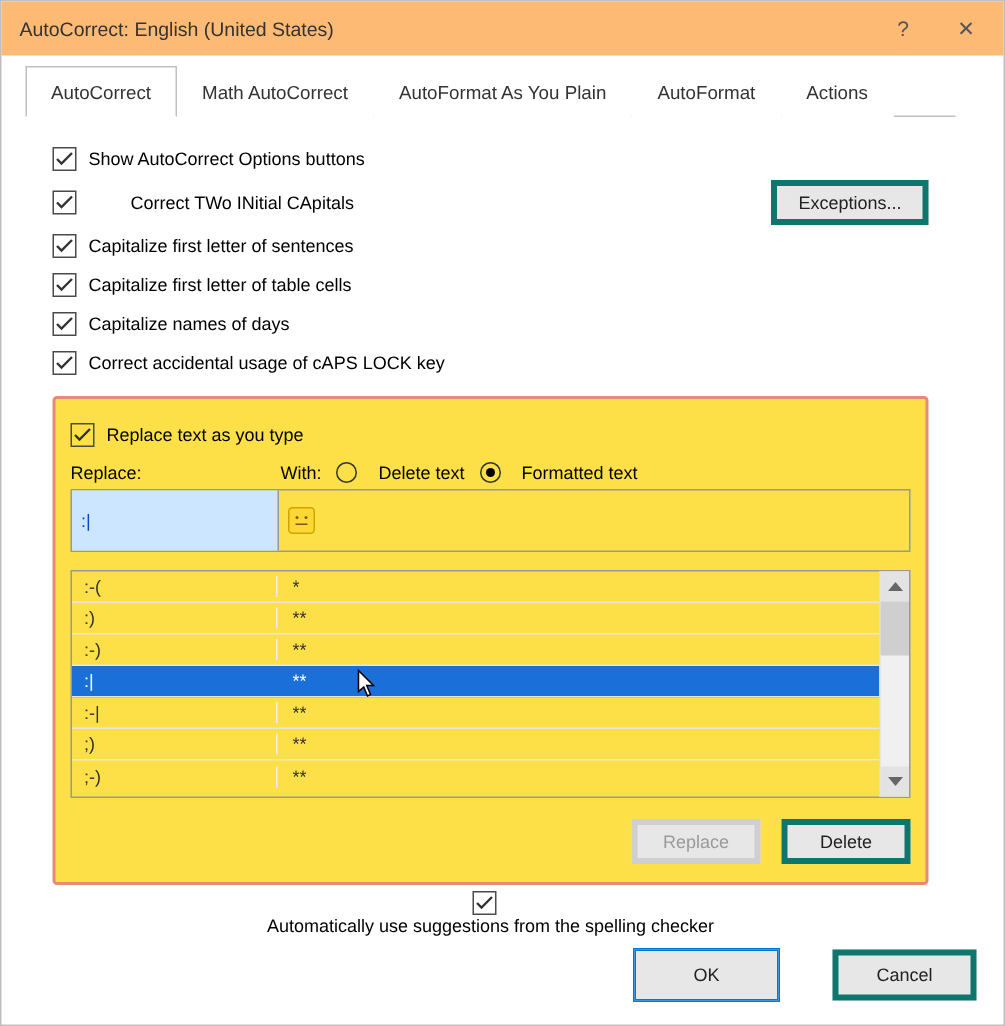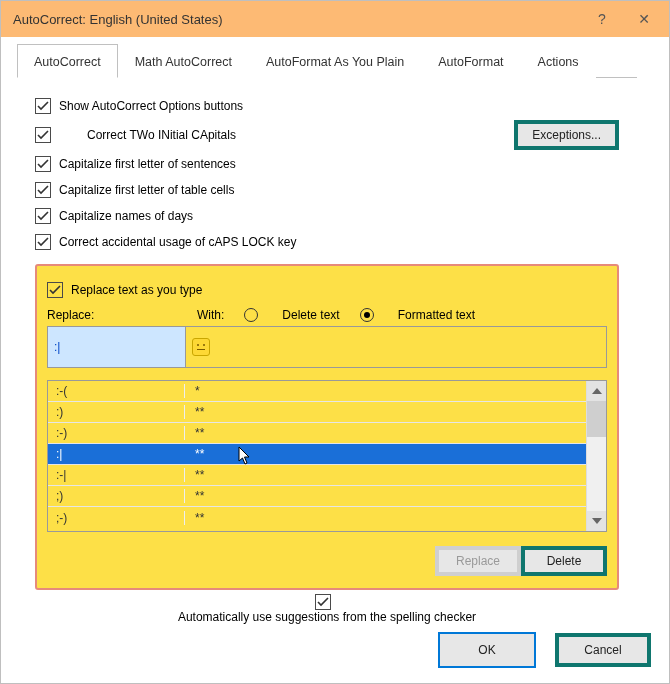--- a/index.html
+++ b/index.html
@@ -95,21 +95,21 @@
     border: 2px solid #e68a7a;
     border-radius: 3px;
     padding: 10px 10px 12px 10px;
     margin-top: 10px;
     background: #fde047;
   }
   .labels {
     display: flex;
     align-items: center;
     margin-top: 6px;
-    gap: 20px;
+    gap: 10px;
   }
   .lbl-replace { width: 130px; }
   .radio {
     width: 14px; height: 14px;
     border: 1px solid #333;
     border-radius: 50%;
     display: inline-flex;
     align-items: center;
     justify-content: center;
     margin-right: 4px;
@@ -177,31 +177,32 @@
     width: 100%; height: 20px;
     background: #e3e3e3;
     display: flex; align-items: center; justify-content: center;
     color: #666;
   }
   .sb-thumb { flex: 0 0 36px; background: #cfcfcf; }
   .sb-track { flex: 1; }
   .btnrow {
     display: flex;
     justify-content: flex-end;
+    gap: 14px;
     margin-top: 14px;
     align-items: center;
   }
   .footer {
     position: absolute;
     bottom: 16px;
     right: 18px;
     display: flex;
     gap: 20px;
   }
-  .footer .btn { min-width: 96px; padding: 6px 18px; }
+  .footer .btn { min-width: 96px; padding: 6px 18px; margin-left: 16px; }
   .cursor {
     position: absolute;
     width: 14px; height: 20px;
     pointer-events: none;
   }
   .emoji {
     width: 18px; height: 18px;
     background: #fdd835;
     border: 1px solid #c9a600;
     border-radius: 3px;

